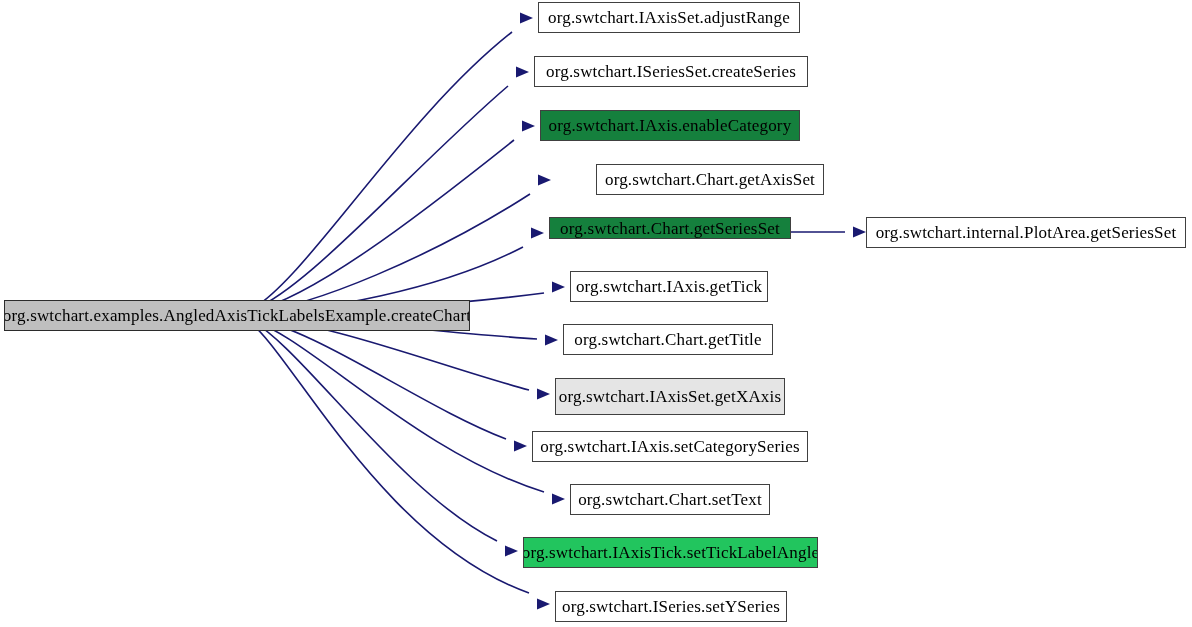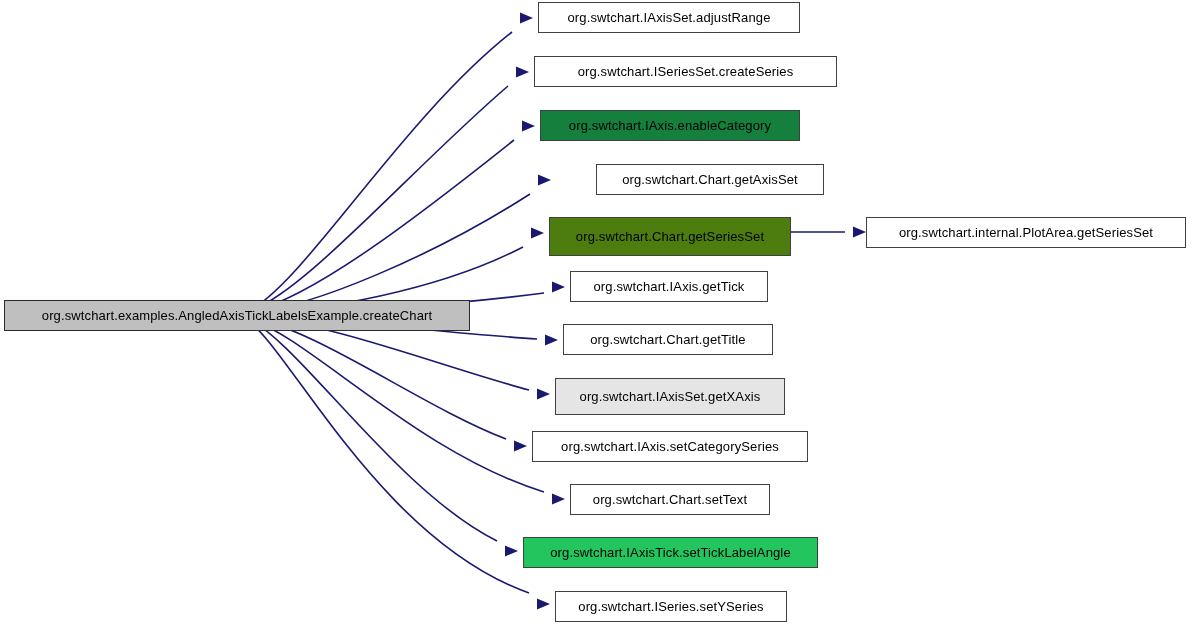--- a/index.html
+++ b/index.html
@@ -31,22 +31,22 @@
     box-sizing: border-box;
     background: #ffffff;
     border: 1px solid #404040;
     display: flex;
     align-items: center;
     justify-content: center;
     white-space: nowrap;
     overflow: hidden;
   }
   .node-label {
-    font-family: Liberation Sans, sans-serif;
-    font-size: 13px;
+    font-family: Liberation Serif, serif;
+    font-size: 17px;
     line-height: 1;
     color: #000000;
     letter-spacing: 0.01em;
   }
   .node.current {
     background: #bfbfbf;
     border: 1px solid #2b2b2b;
   }
 </style>
 </head>
@@ -107,30 +107,30 @@
         <polygon points="866,232 853,226.6 853,237.4" fill="#191970"></polygon>
       </g>
     </svg>
   <div id="node-layer">
       <div class="node current" style="left: 4px; top: 300px; width: 466px; height: 31px; background: rgb(191, 191, 191); border-color: rgb(43, 43, 43);">
         <span class="node-label" style="color: rgb(0, 0, 0);">org.swtchart.examples.AngledAxisTickLabelsExample.createChart</span>
       </div>
       <div class="node" style="left: 538px; top: 2px; width: 262px; height: 31px; background: rgb(255, 255, 255); border-color: rgb(64, 64, 64);">
         <span class="node-label" style="color: rgb(0, 0, 0);">org.swtchart.IAxisSet.adjustRange</span>
       </div>
-      <div class="node" style="left: 534px; top: 56px; width: 303px; height: 31px; background: rgb(255, 255, 255); border-color: rgb(64, 64, 64);">
+      <div class="node" style="left: 534px; top: 56px; width: 274px; height: 31px; background: rgb(255, 255, 255); border-color: rgb(64, 64, 64);">
         <span class="node-label" style="color: rgb(0, 0, 0);">org.swtchart.ISeriesSet.createSeries</span>
       </div>
       <div class="node" style="left: 540px; top: 110px; width: 260px; height: 31px; background: #15803d; border-color: rgb(64, 64, 64);">
         <span class="node-label" style="color: rgb(0, 0, 0);">org.swtchart.IAxis.enableCategory</span>
       </div>
       <div class="node" style="left: 556px; top: 164px; width: 228px; height: 31px; background: rgb(255, 255, 255); border-color: rgb(64, 64, 64); margin-left: 40px;">
         <span class="node-label" style="color: rgb(0, 0, 0);">org.swtchart.Chart.getAxisSet</span>
       </div>
-      <div class="node" style="left: 549px; top: 217px; width: 242px; height: 39px; background: #4d7c0f; border-color: rgb(64, 64, 64); align-items: center;">
+      <div class="node" style="left: 549px; top: 217px; width: 242px; height: 22px; background: #15803d; border-color: rgb(64, 64, 64); align-items: center;">
         <span class="node-label" style="color: rgb(0, 0, 0);">org.swtchart.Chart.getSeriesSet</span>
       </div>
       <div class="node" style="left: 570px; top: 271px; width: 198px; height: 31px; background: rgb(255, 255, 255); border-color: rgb(64, 64, 64);">
         <span class="node-label" style="color: rgb(0, 0, 0);">org.swtchart.IAxis.getTick</span>
       </div>
       <div class="node" style="left: 563px; top: 324px; width: 210px; height: 31px; background: rgb(255, 255, 255); border-color: rgb(64, 64, 64);">
         <span class="node-label" style="color: rgb(0, 0, 0);">org.swtchart.Chart.getTitle</span>
       </div>
       <div class="node" style="left: 555px; top: 378px; width: 230px; height: 37px; background: #e5e5e5; border-color: rgb(64, 64, 64);">
         <span class="node-label" style="color: rgb(0, 0, 0);">org.swtchart.IAxisSet.getXAxis</span>

